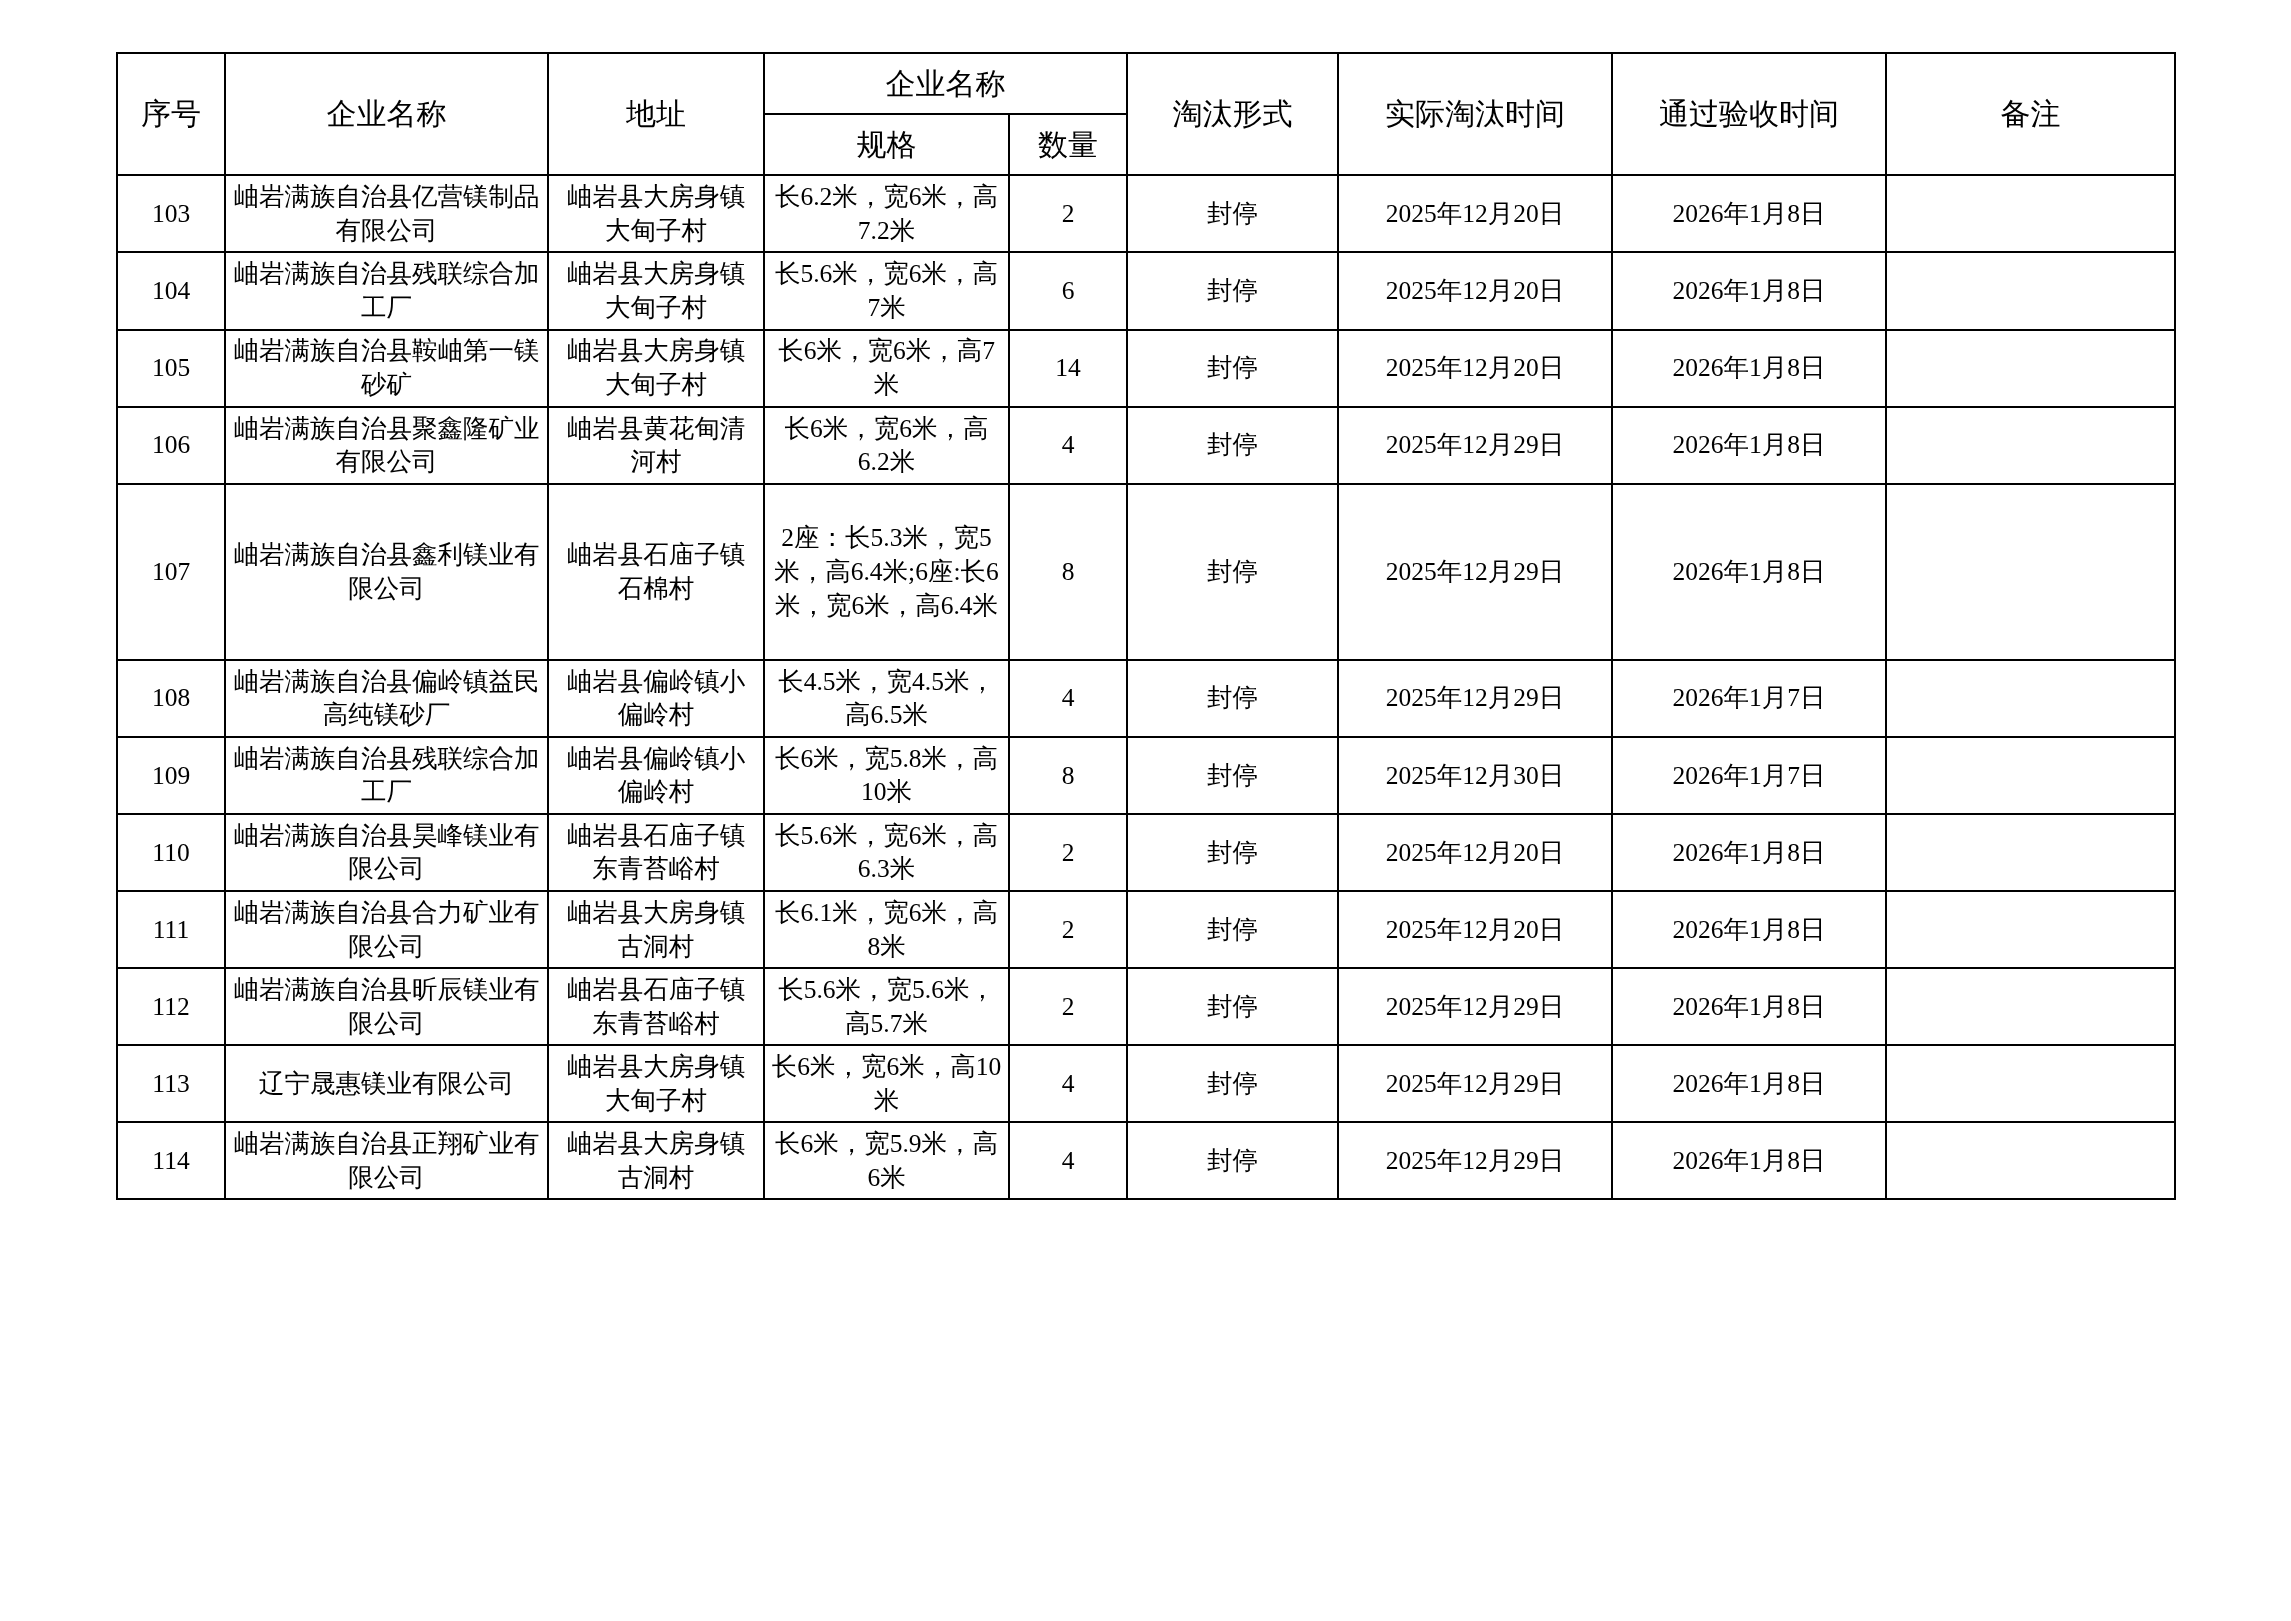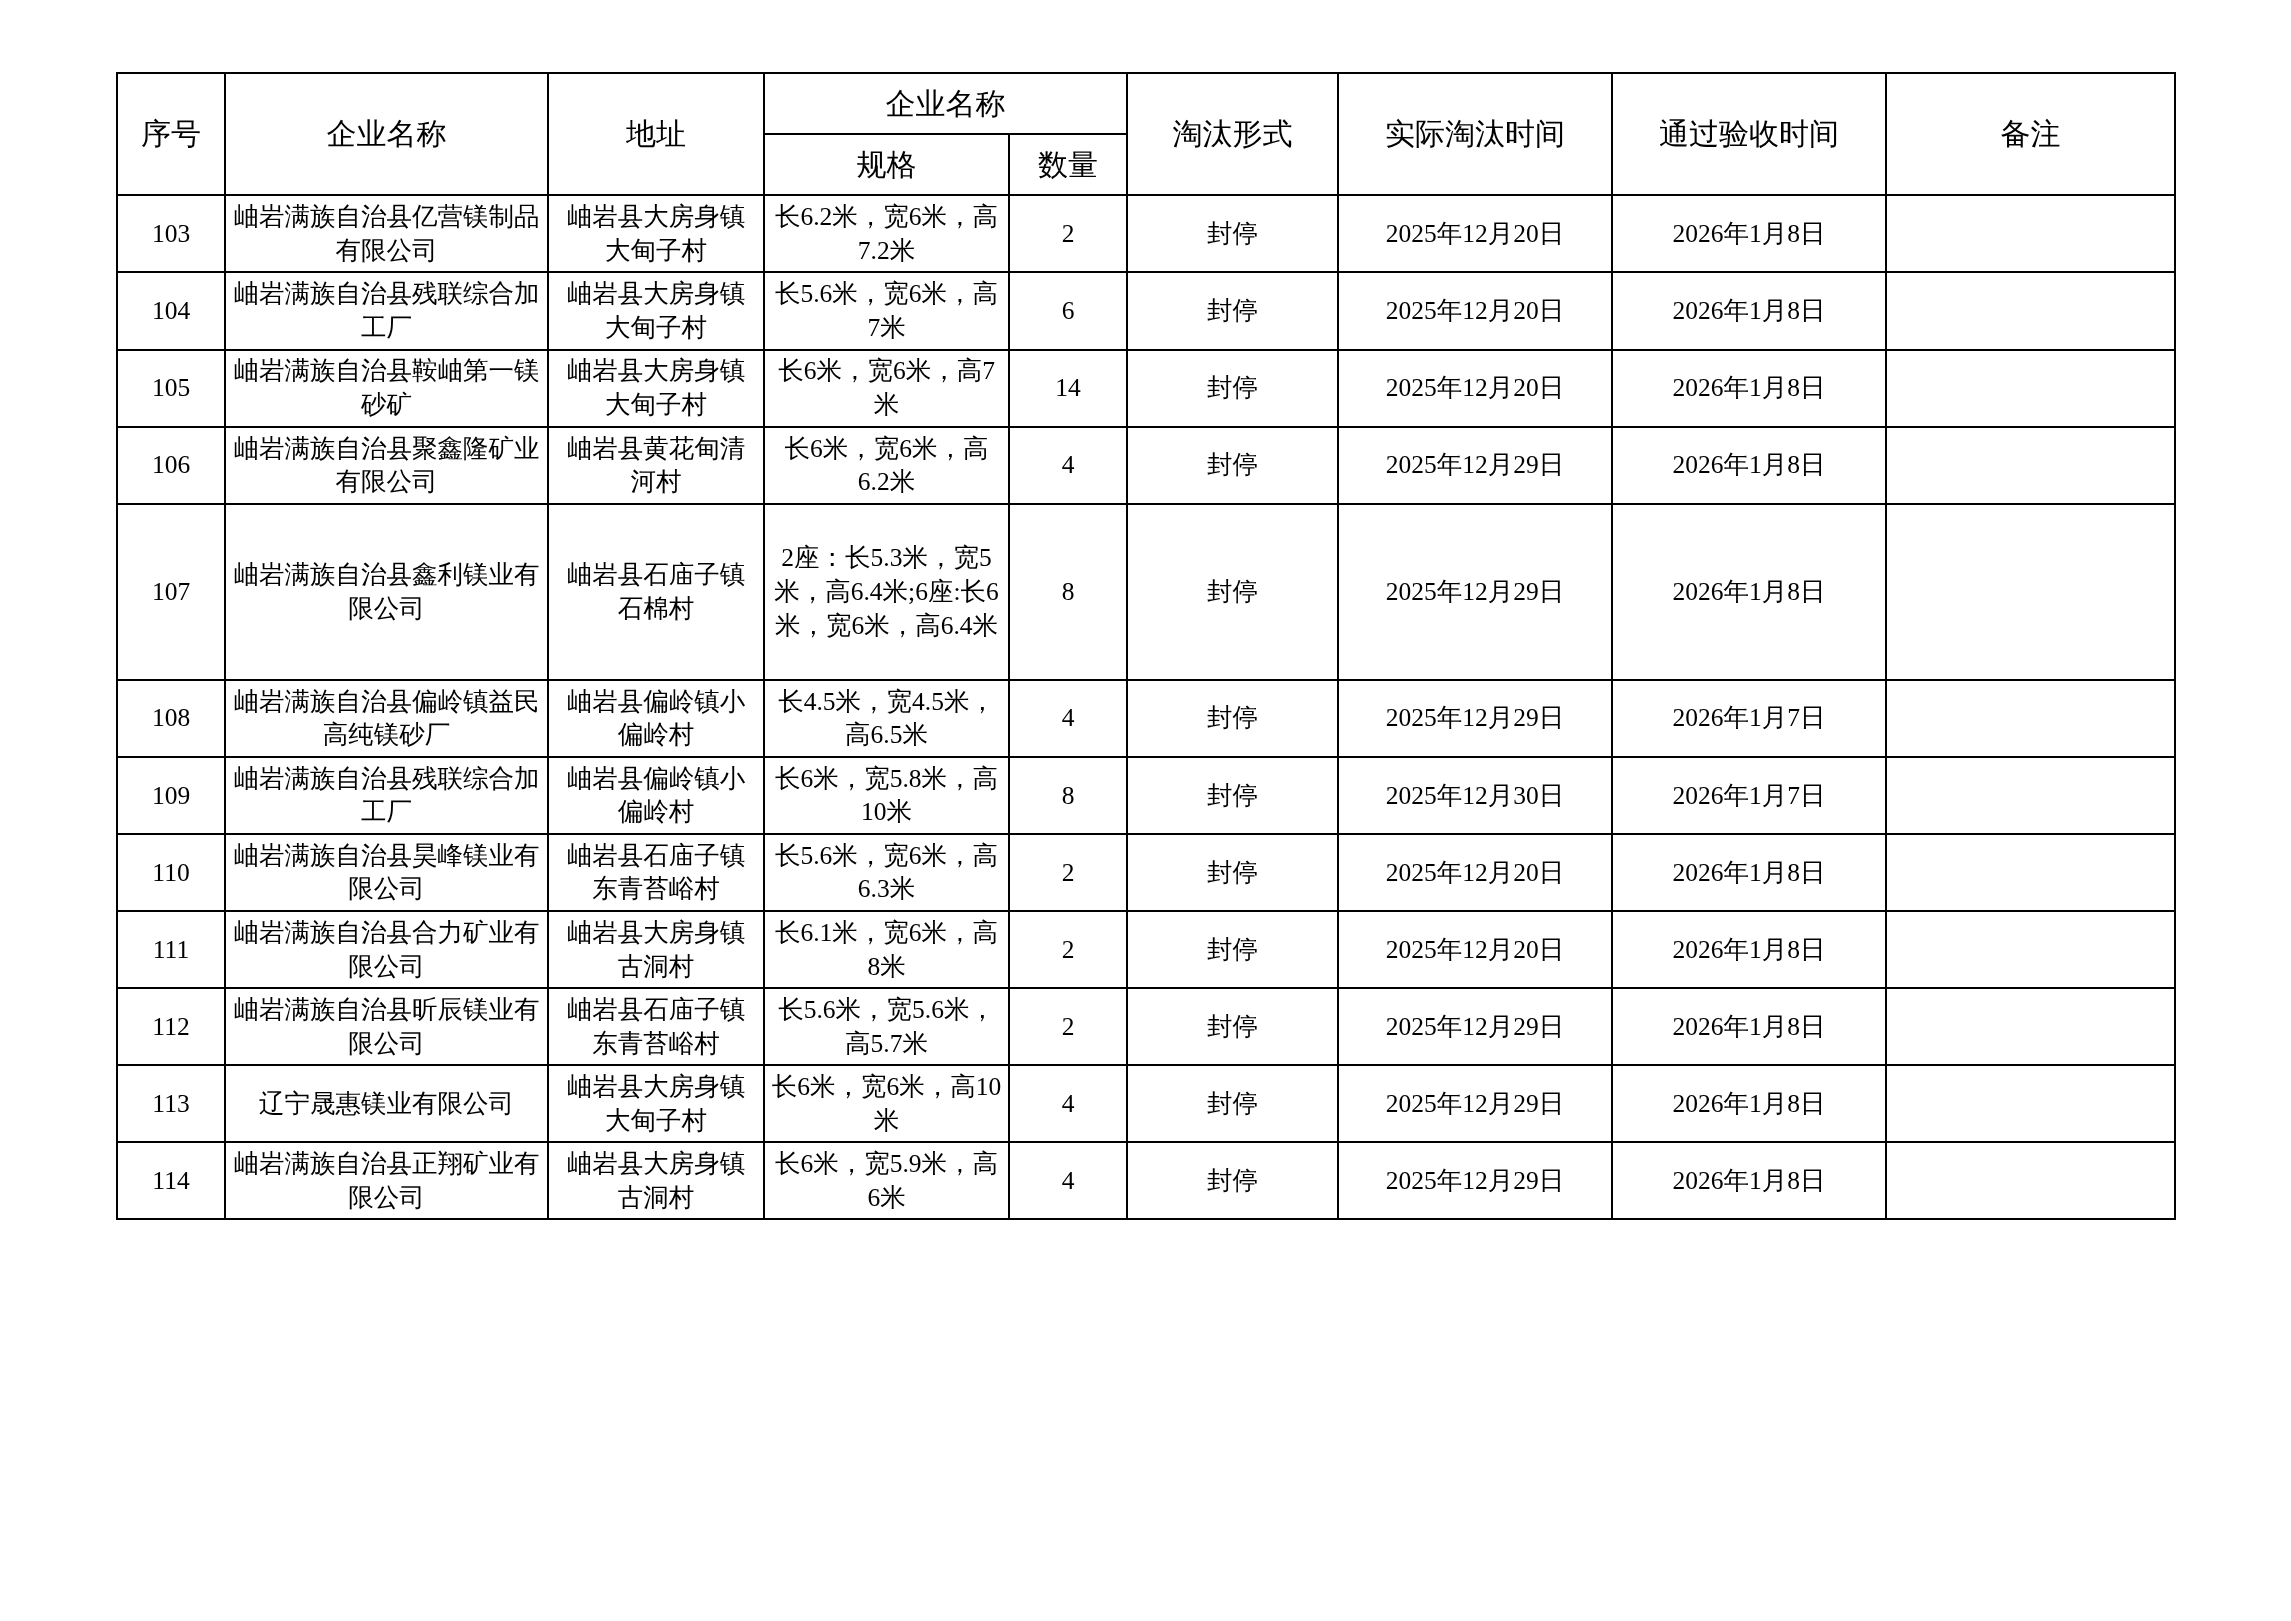--- a/index.html
+++ b/index.html
@@ -12,21 +12,21 @@
     height: 1621px;
     font-family: "Liberation Serif", "DejaVu Serif", serif;
     color: #000000;
     position: relative;
     overflow: hidden;
   }
   .page {
     box-sizing: border-box;
     width: 2292px;
     height: 1621px;
-    padding: 72px 116px 0 116px;
+    padding: 52px 116px 0 116px;
     position: relative;
   }
   table.doc-table {
     border-collapse: collapse;
     width: 2058px;
     table-layout: fixed;
   }
   table.doc-table th,
   table.doc-table td {
     border: 2px solid #000000;

